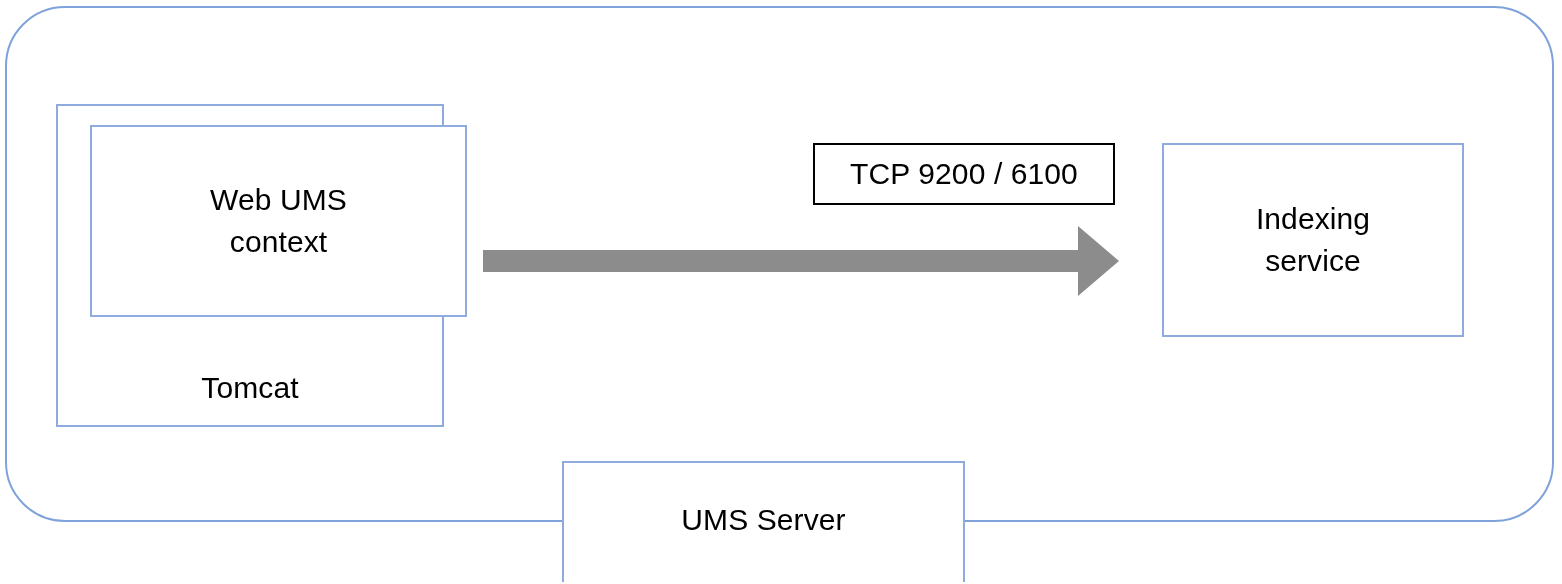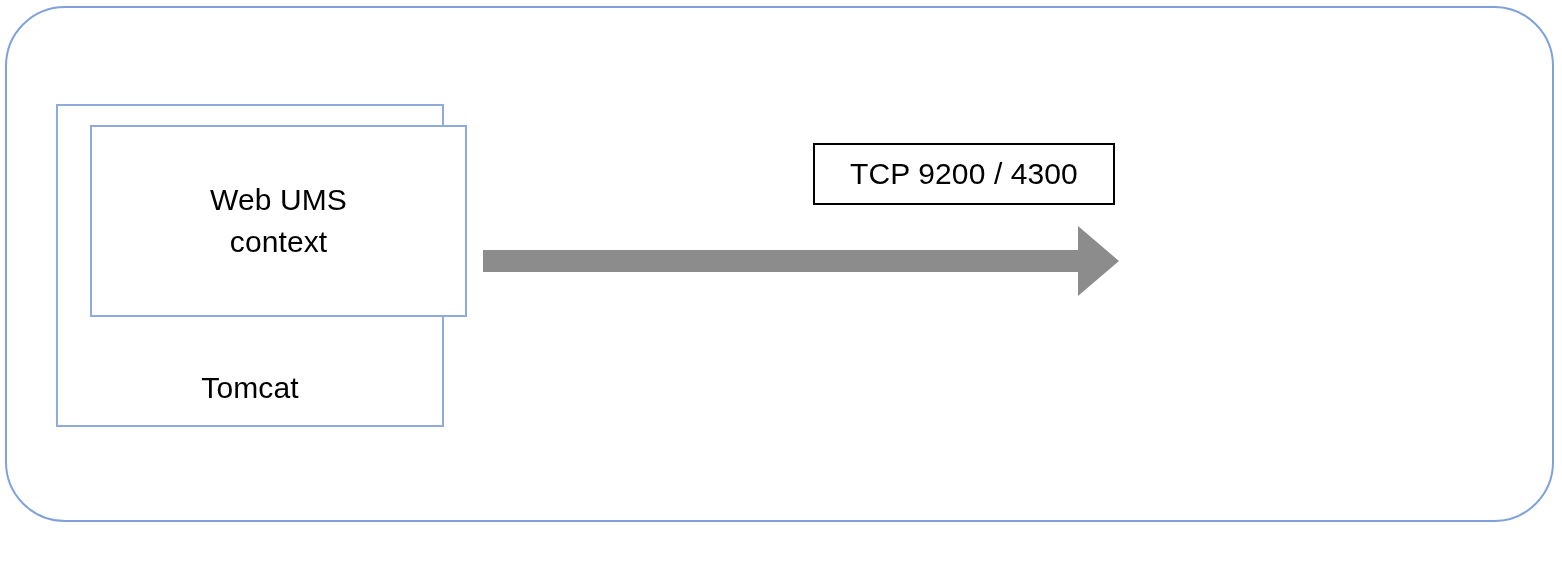--- a/index.html
+++ b/index.html
@@ -125,18 +125,25 @@
   <div class="box" id="web-ums-context-box">
     <span class="box-label">Web UMS
 context</span>
   </div>
 
   <svg id="data-flow-arrow" viewBox="0 0 640 74" xmlns="http://www.w3.org/2000/svg">
     <polygon points="2,26 597,26 597,2 638,37 597,72 597,48 2,48" fill="#8C8C8C"></polygon>
   </svg>
 
   <div class="box" id="tcp-label-box">
-    <span class="box-label">TCP 9200 / 4300</span>
+    <span class="box-label">TCP 9200 / 6100</span>
   </div>
 
+  <div class="box" id="indexing-service-box">
+    <span class="box-label">Indexing
+service</span>
+  </div>
 
+  <div class="box" id="ums-server-box">
+    <span class="box-label">UMS Server</span>
+  </div>
 
 </div>
 
 </body></html>

